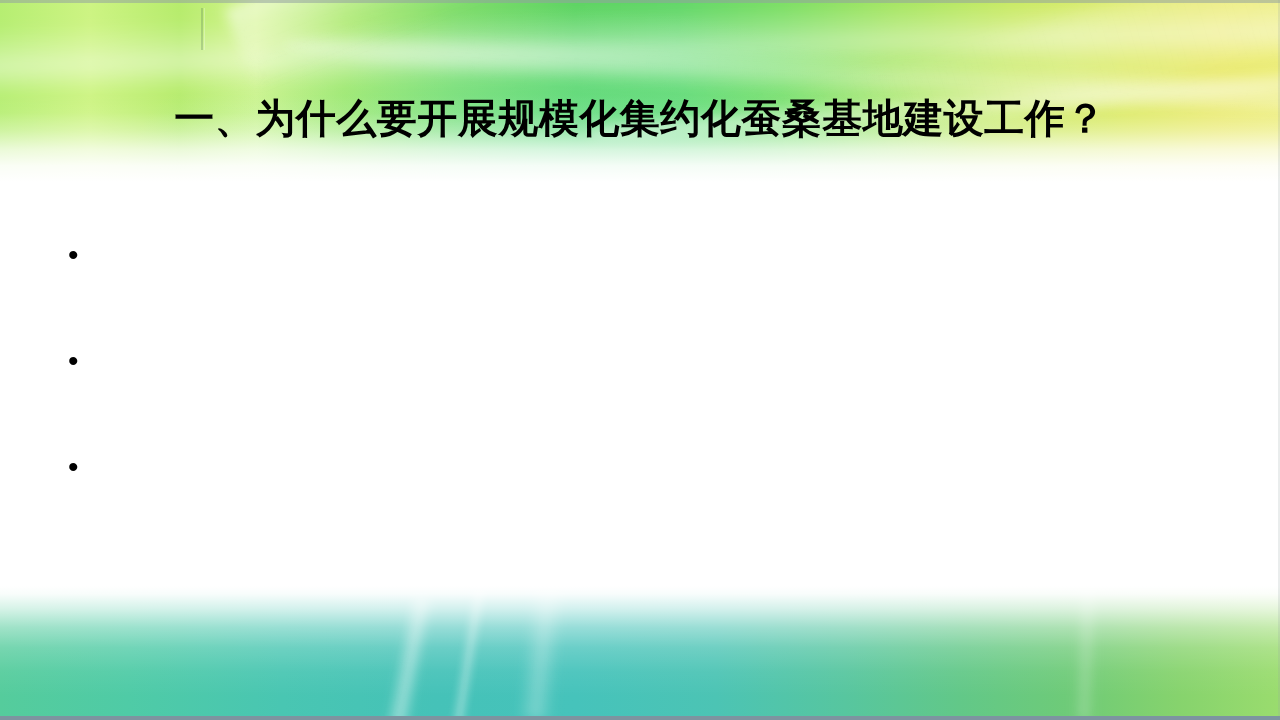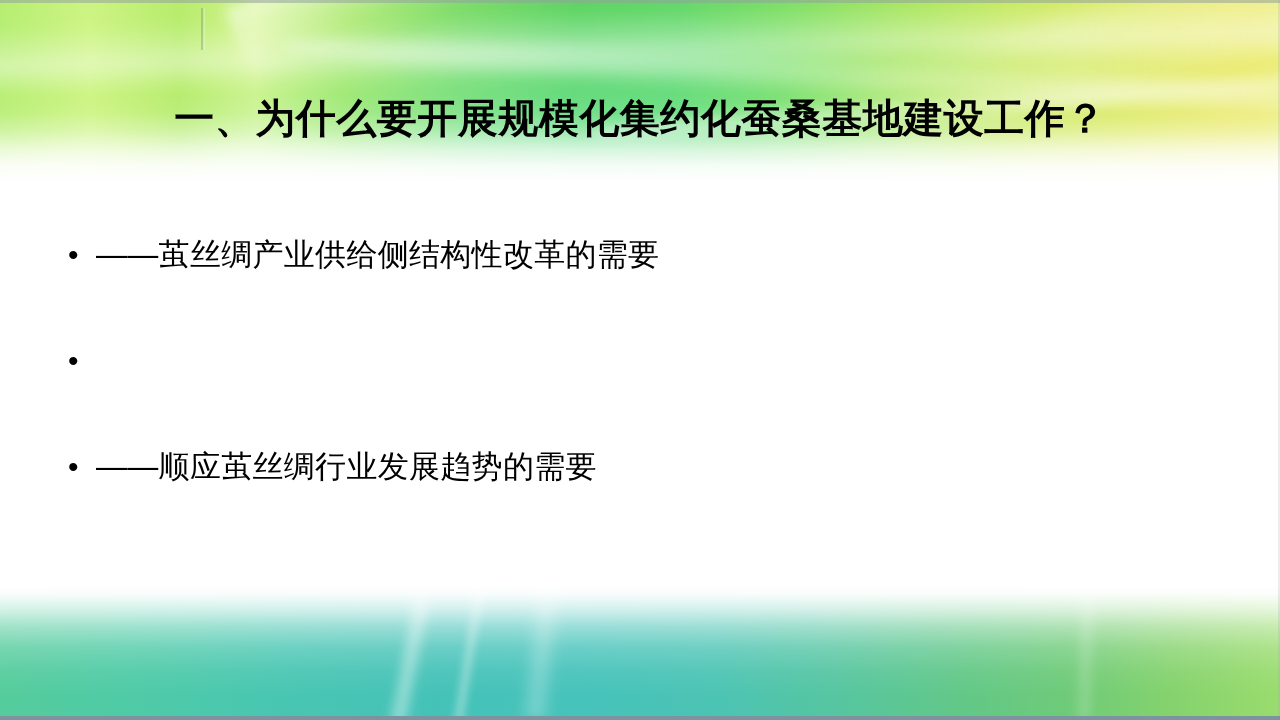--- a/index.html
+++ b/index.html
@@ -310,27 +310,25 @@
   <div class="edge-top"></div>
   <div class="edge-right"></div>
   <div class="edge-bottom"></div>
 
   <div class="title">一、为什么要开展规模化集约化蚕桑基地建设工作？</div>
 
   <div class="body">
 
     <div class="bullet-row">
       <div class="bullet-dot">•</div>
-      <div class="bullet-text">——茧丝绸产业供给侧结构性改革的需要</div>
     </div>
 
     <div class="bullet-row">
       <div class="bullet-dot">•</div>
     </div>
 
     <div class="bullet-row">
       <div class="bullet-dot">•</div>
-      <div class="bullet-text">——顺应茧丝绸行业发展趋势的需要</div>
     </div>
 
   </div>
 
 </div>
 
 </body></html>

